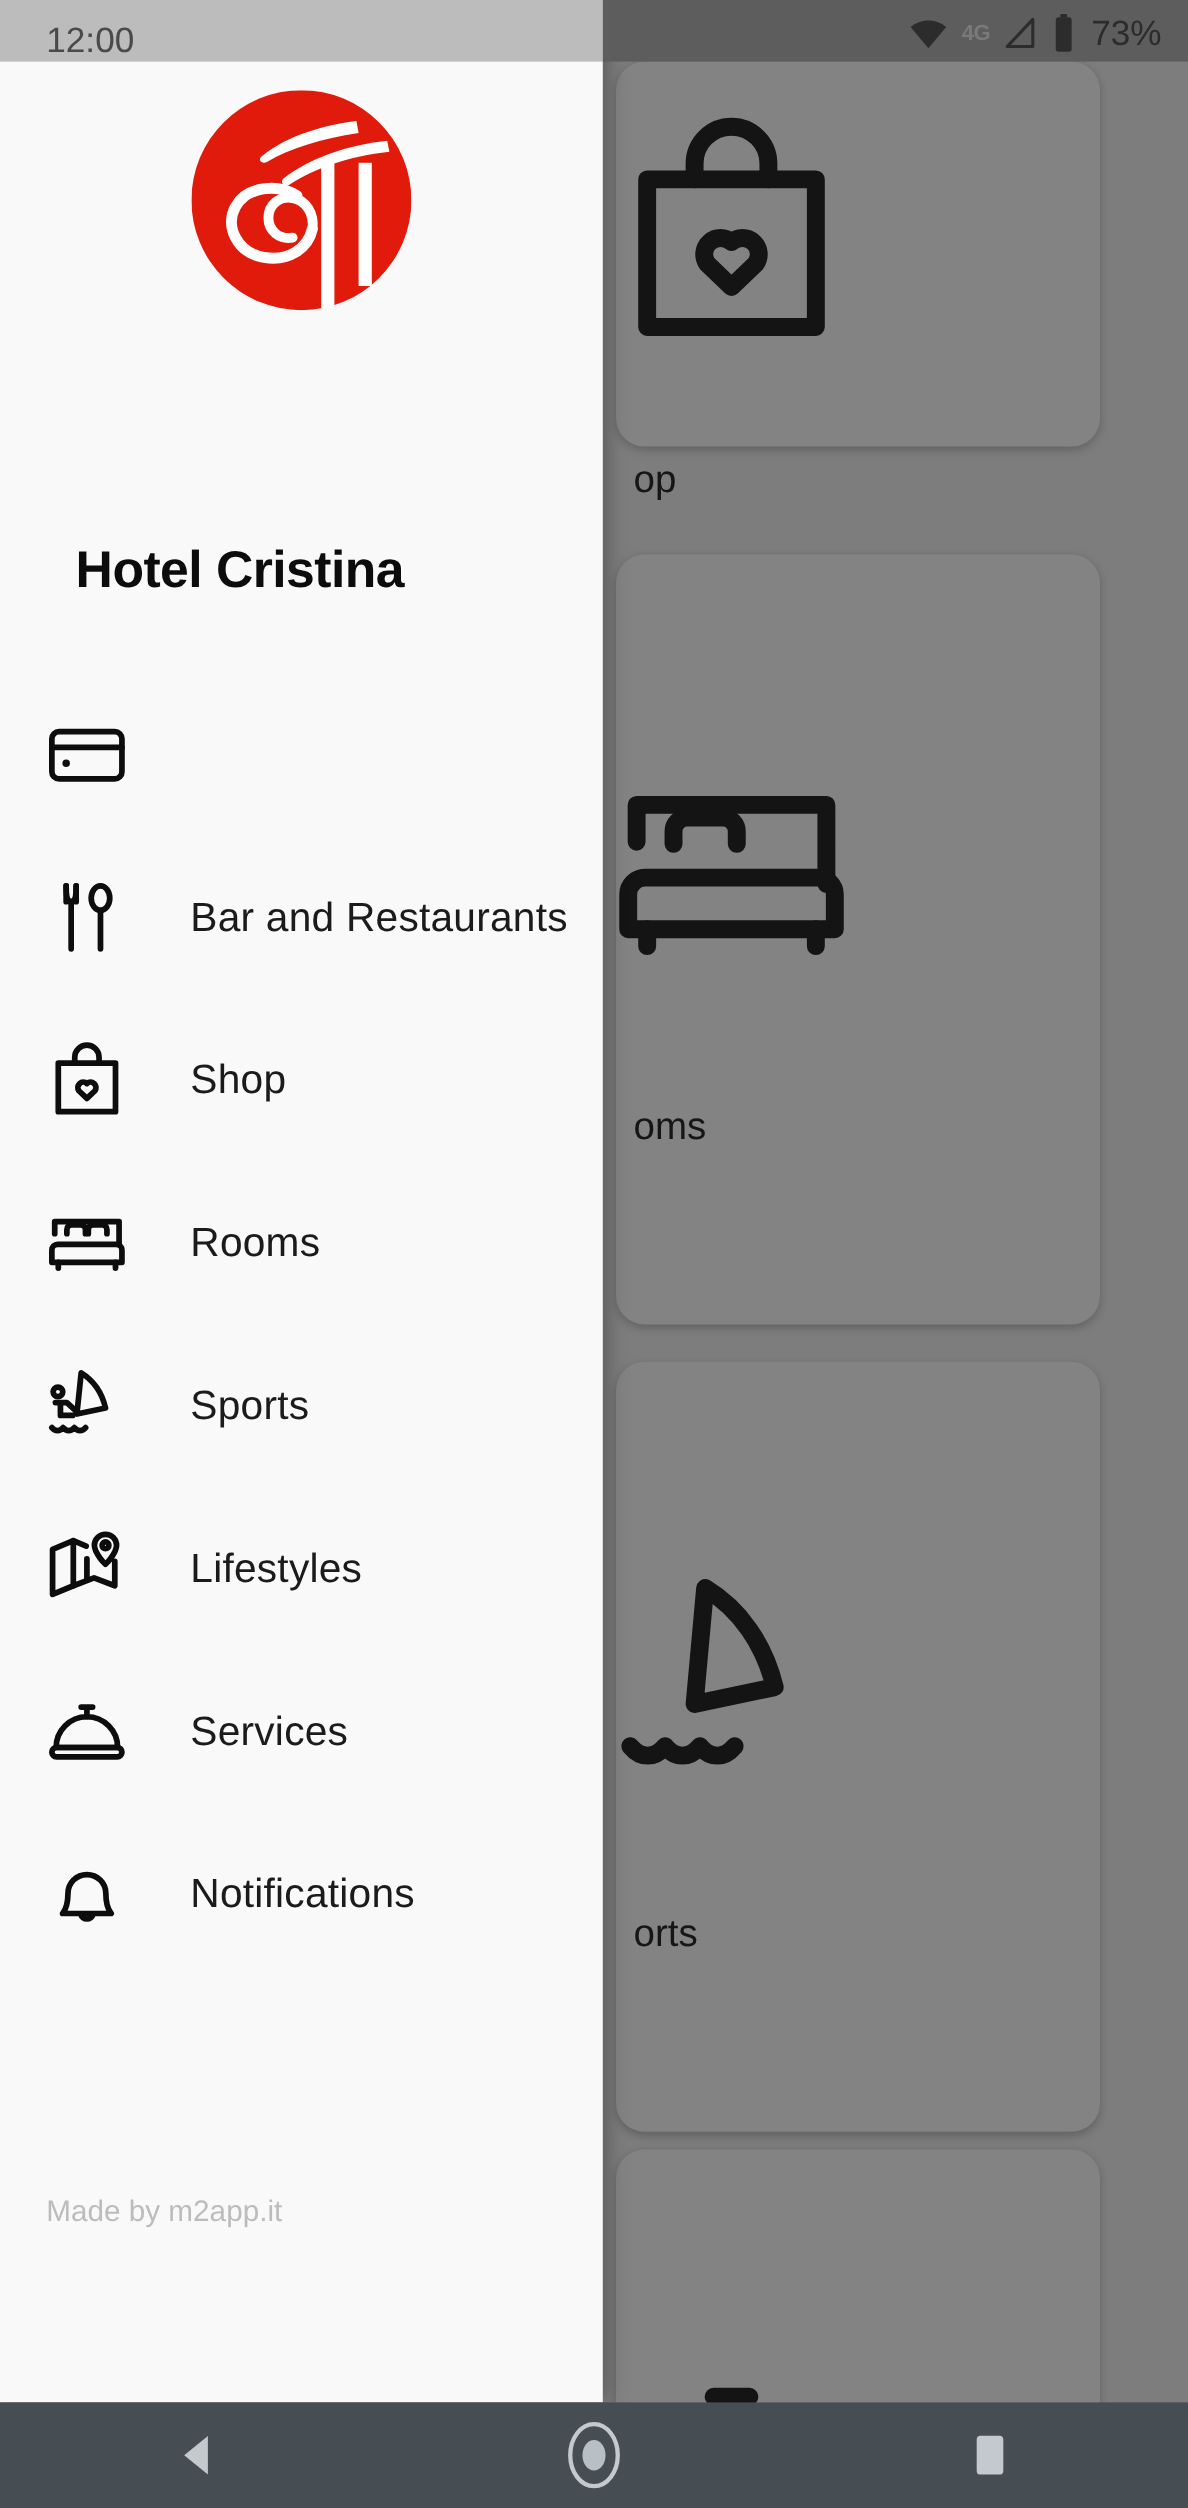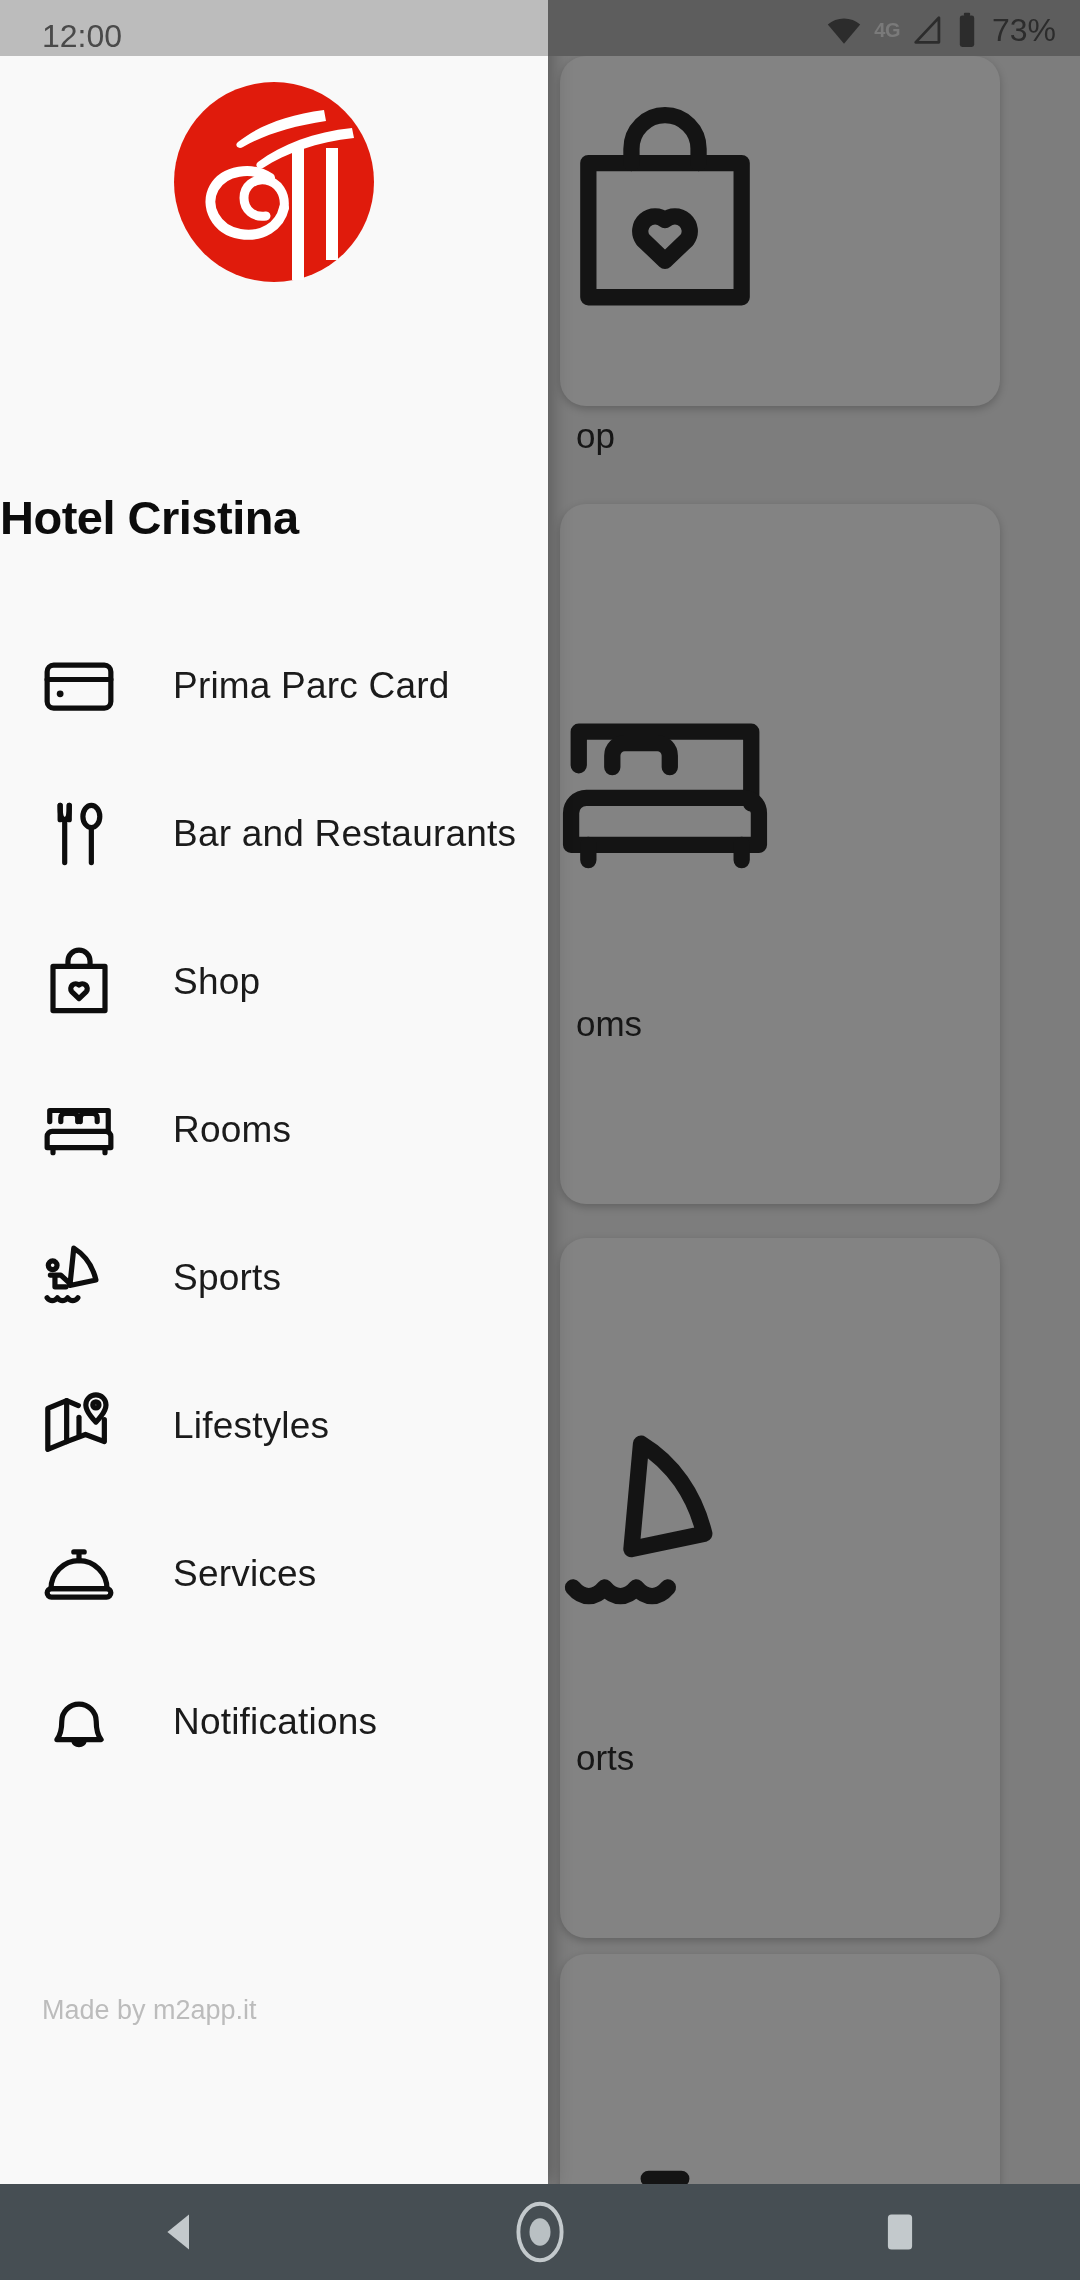--- a/index.html
+++ b/index.html
@@ -43,20 +43,21 @@
     overflow:hidden;
   }
   #logo-wrap {
     position:absolute; left:0; top:82px; width:548px;
     display:flex; justify-content:center;
   }
   #logo { width:200px; height:200px; display:block; }
 
   #hotel-title {
     position:absolute; left:0; top:490px; width:436px;
+    text-align:center;
     font-size:47px; font-weight:bold; color:#0c0c0c;
     letter-spacing:-0.5px;
   }
 
   #menu { position:absolute; left:0; top:612px; width:548px; }
   .menu-item {
     position:relative;
     height:148px;
     display:flex; align-items:center;
   }
@@ -192,21 +193,20 @@
     <div id="menu">
 
       <div class="menu-item">
         <span class="mi-icon">
           <svg viewBox="0 0 24 24" fill="none" stroke="currentColor" stroke-width="1.6" stroke-linecap="round" stroke-linejoin="round">
             <rect x="2.2" y="5.6" width="19.6" height="13.2" rx="2"></rect>
             <path d="M2.2 10h19.6"></path>
             <circle cx="6.2" cy="14.4" r="1.05" fill="currentColor" stroke="none"></circle>
           </svg>
         </span>
-        <span class="mi-label">Prima Parc Card</span>
       </div>
 
       <div class="menu-item">
         <span class="mi-icon">
           <svg viewBox="0 0 24 24" fill="none" stroke="currentColor" stroke-width="1.6" stroke-linecap="round" stroke-linejoin="round">
             <path d="M6.2 3.2v4.4M9 3.2v4.4M7.6 7.6v13.2"></path>
             <path d="M6.2 3.2c0 3 .3 4.4 1.4 4.4s1.4-1.4 1.4-4.4"></path>
             <ellipse cx="15.8" cy="6.6" rx="2.6" ry="3.4"></ellipse>
             <path d="M15.8 10v10.8"></path>
           </svg>

